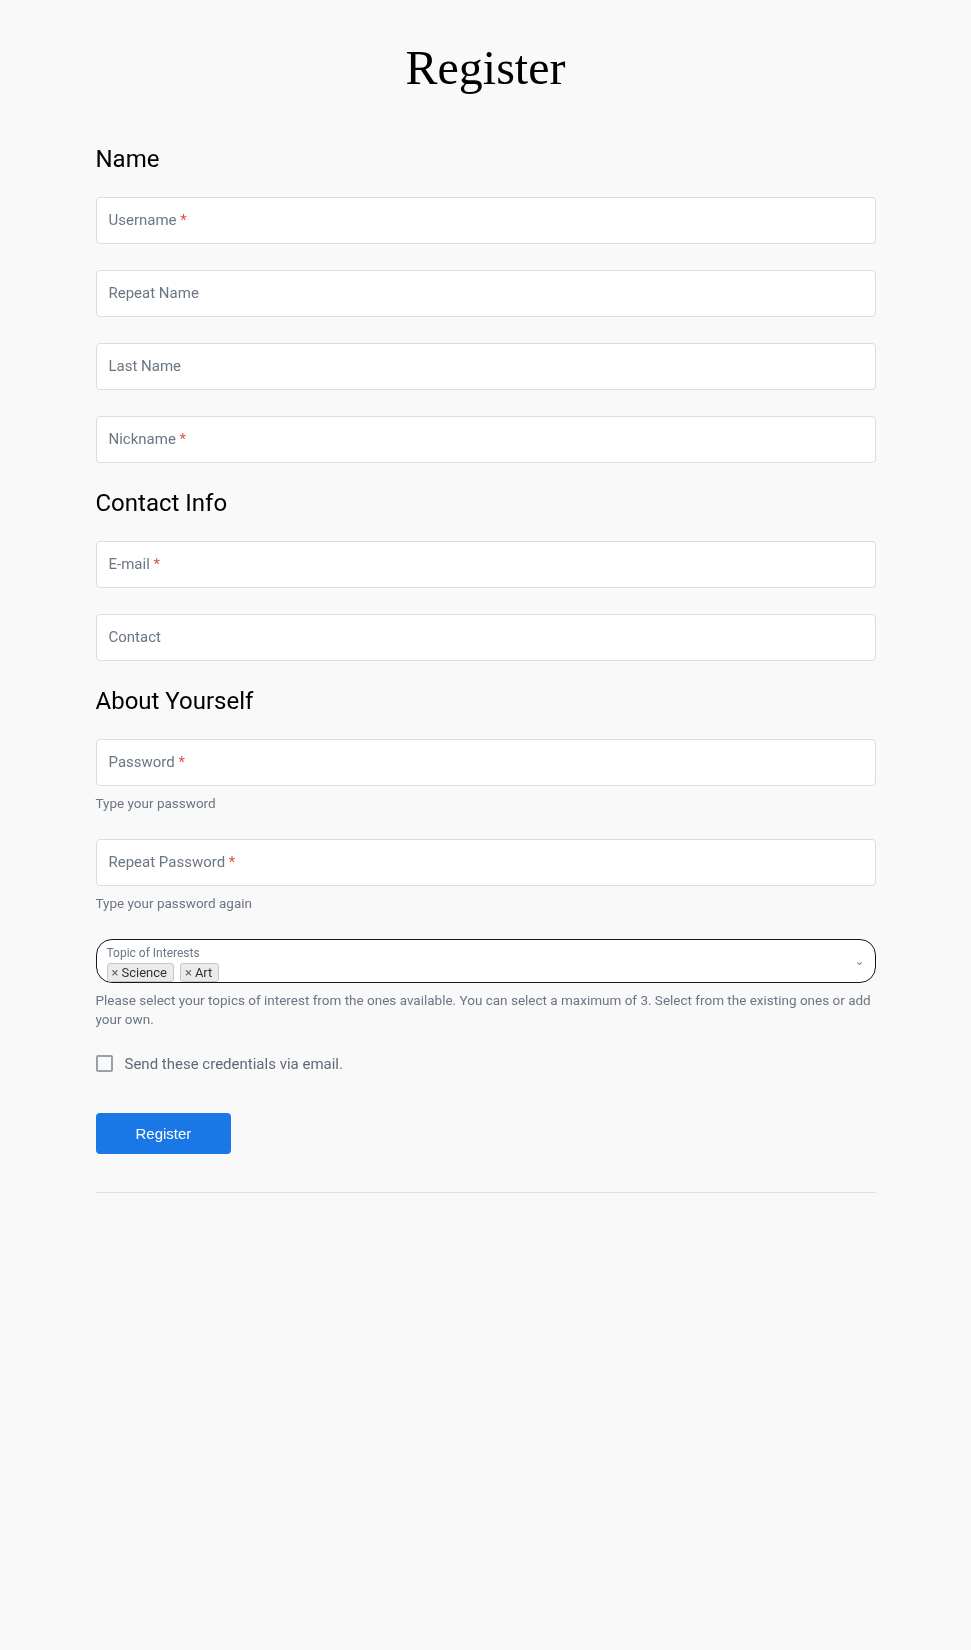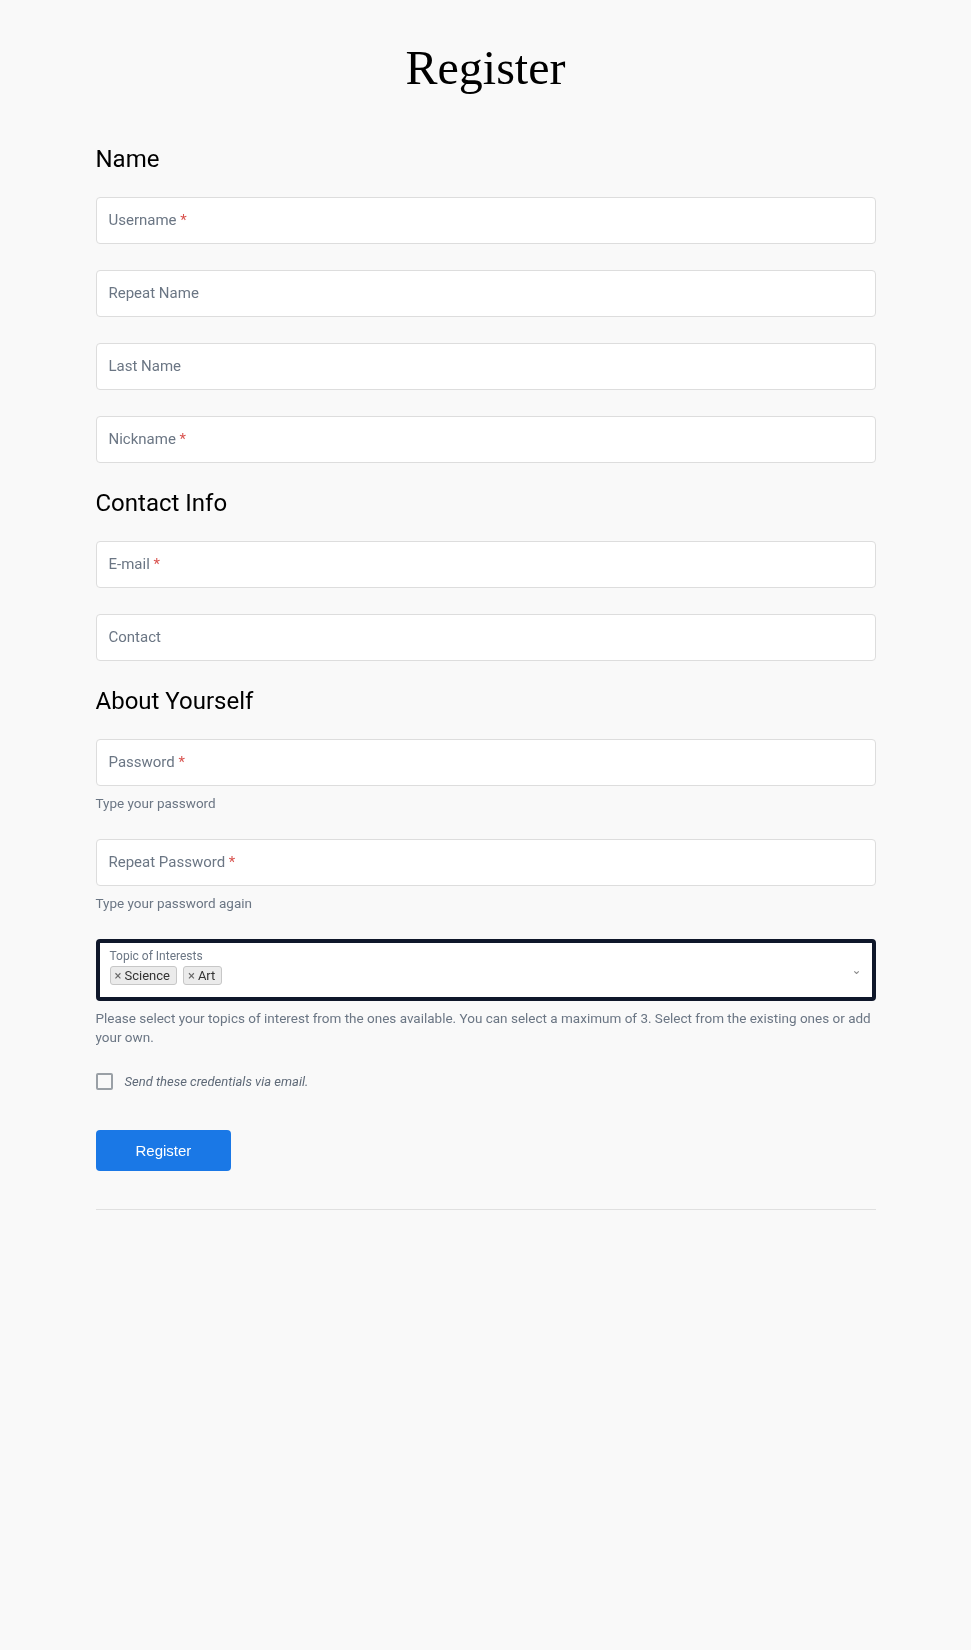--- a/index.html
+++ b/index.html
@@ -63,24 +63,24 @@
       color: #d9534f;
     }
     .help-text {
       font-size: 13.5px;
       color: #6b7684;
       margin-top: 8px;
       line-height: 1.4;
     }
     .multi-select {
       position: relative;
-      border: 4px solid #0f172a;
+      border: 1px solid #0f172a;
       background: #fff;
-      border-radius: 4px;
-      padding: 6px 30px 12px 10px;
+      border-radius: 16px;
+      padding: 6px 30px 0 10px;
     }
     .multi-select-label {
       font-size: 12px;
       color: #6b7684;
       display: block;
       margin-bottom: 3px;
     }
     .chips {
       display: flex;
       flex-wrap: wrap;
@@ -118,23 +118,22 @@
     }
     .checkbox {
       width: 17px;
       height: 17px;
       border: 2px solid #9aa0a6;
       border-radius: 2px;
       background: transparent;
       flex-shrink: 0;
     }
     .checkbox-label {
-      font-size: 13px;
+      font-size: 15px;
       color: #5f6a78;
-      font-style: italic;
     }
     .submit-button {
       background: #1a78e6;
       color: #fff;
       border: none;
       border-radius: 4px;
       padding: 12px 40px;
       font-size: 15px;
       cursor: pointer;
     }

